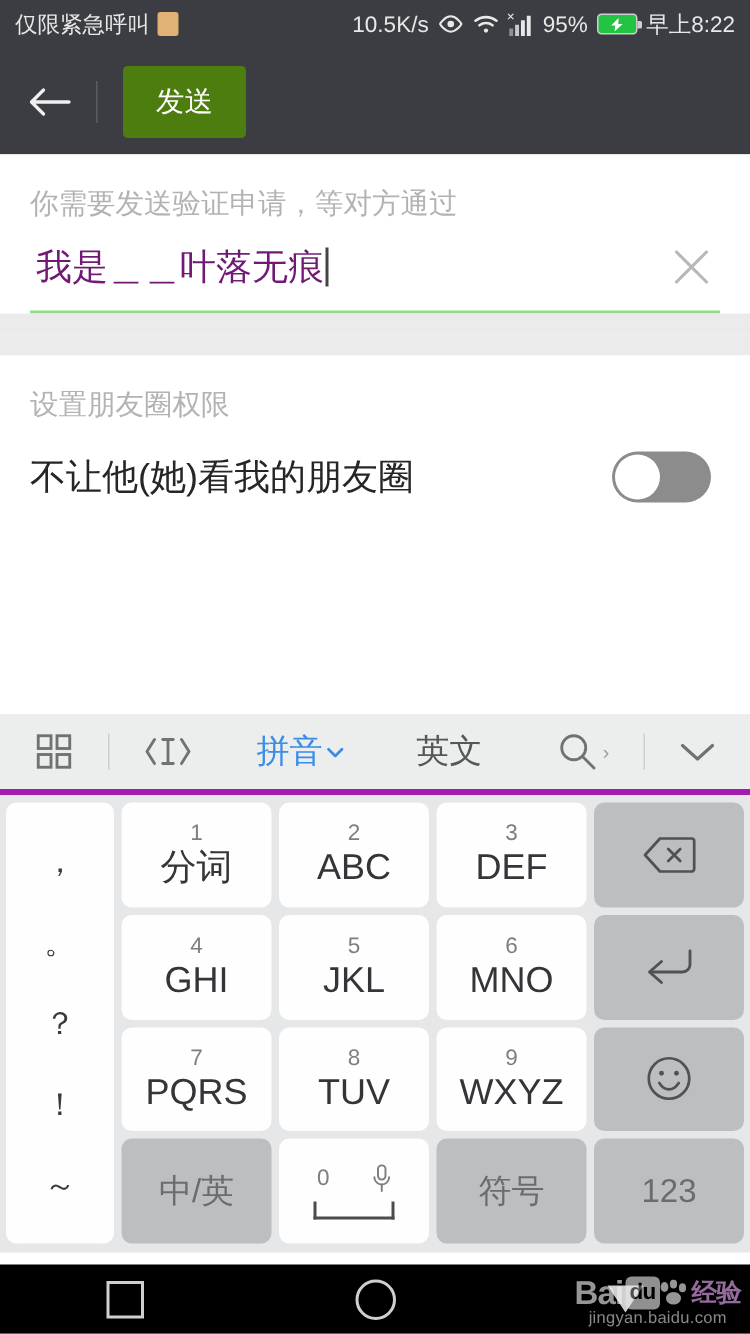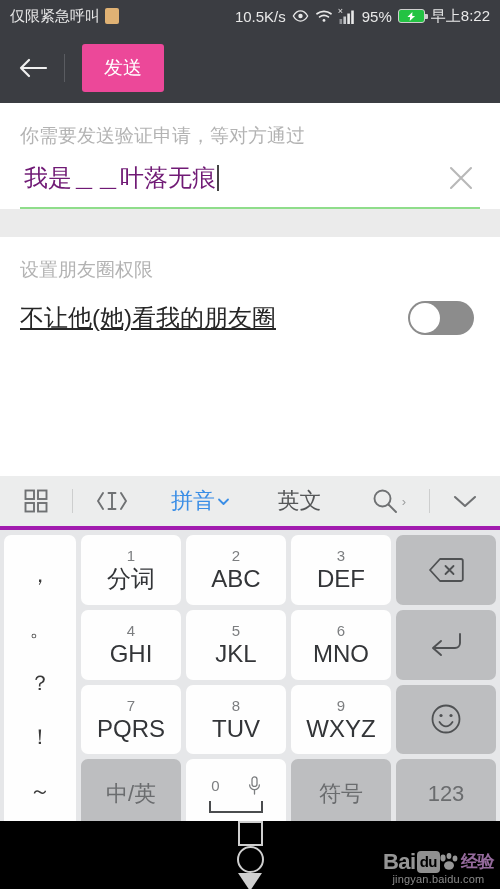--- a/index.html
+++ b/index.html
@@ -96,21 +96,21 @@
     background: #5a5c61;
     margin: 0 17px 0 16px;
   }
   .hdr-title {
     color: #f2f2f2;
     font-size: 25px;
     letter-spacing: 1px;
     flex: 1;
   }
   .send-btn {
-    background: #ec4899;
+    background: #4d7c0f;
     color: #ffffff;
     font-size: 19px;
     border-radius: 3px;
     padding: 11px 22px;
     cursor: pointer;
     user-select: none;
   }
 
   
   .body-area { background: #ffffff; }
@@ -154,21 +154,20 @@
   .underline-gray { height: 1px; background: #e2e2e2; }
   .row-item {
     display: flex;
     align-items: center;
     padding: 12px 0 10px 0;
   }
   .row-label {
     font-size: 24px;
     color: #262626;
     flex: 1;
-    text-decoration: underline;
   }
   .toggle {
     width: 66px;
     height: 34px;
     border-radius: 17px;
     background: #8c8c8c;
     position: relative;
     cursor: pointer;
     flex: none;
     margin-right: 6px;
@@ -292,24 +291,23 @@
     border-right: 2.5px solid #4a4c4e;
     border-bottom: 2.5px solid #4a4c4e;
     box-sizing: border-box;
   }
   .cn-en { font-size: 22px; color: #6a6c6e; }
 
   
   .navbar {
     position: absolute;
     left: 0; right: 0; bottom: 0;
-    height: 68px;
+    height: 46px;
     background: #000000;
     display: flex;
-    flex-direction: column;
   }
   .nav-btn {
     flex: 1;
     display: flex;
     align-items: center;
     justify-content: center;
     cursor: pointer;
   }
   .nav-square {
     width: 21px; height: 21px;

